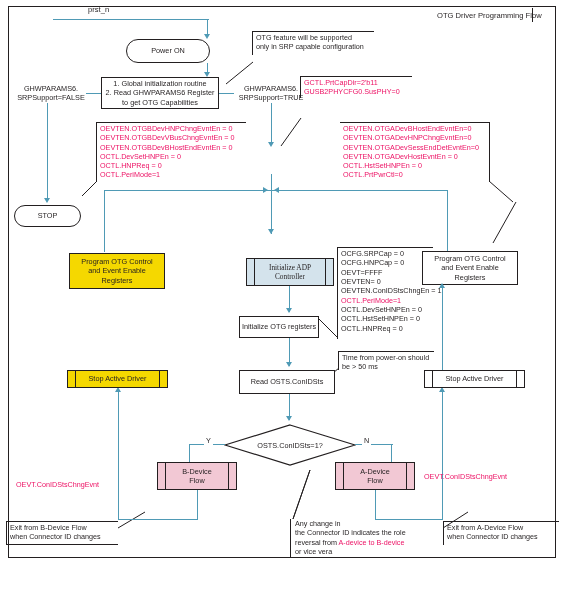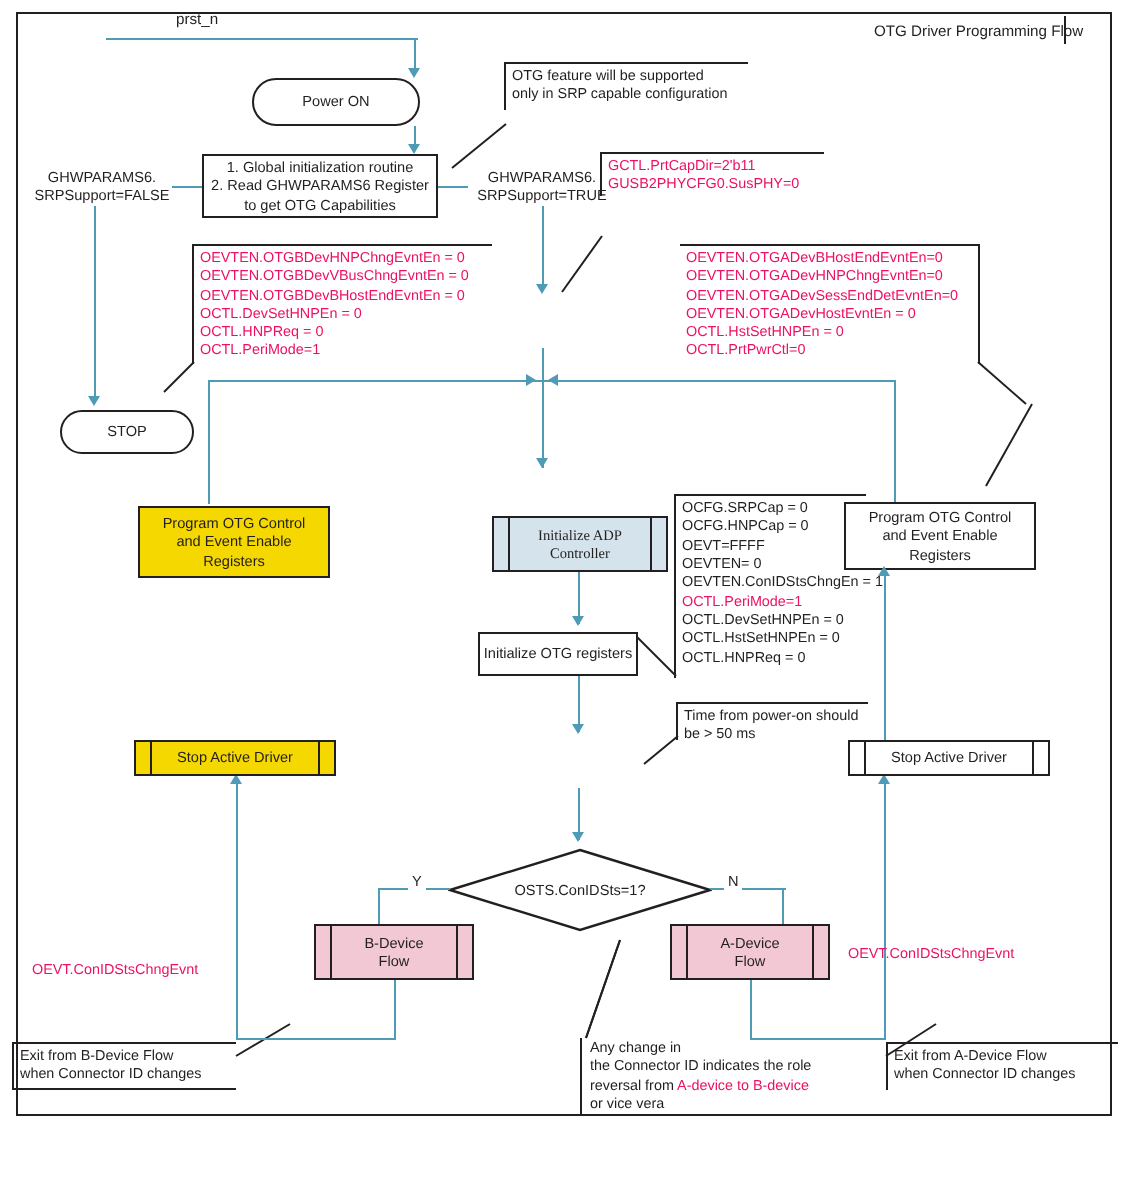--- a/index.html
+++ b/index.html
@@ -117,21 +117,21 @@
   <div class="ln lh" style="left:219px;top:93px;width:15px;"></div>
   <div class="lbl" style="left:232px;top:84px;width:78px;">GHWPARAMS6.
 SRPSupport=TRUE</div>
   <div class="ln lv" style="left:271px;top:103px;height:42px;"></div>
   <div class="ar ar-d" style="left:268.2px;top:142px;"></div>
 
   <div class="noteframe" style="left:300px;top:76px;width:112px;height:22px;border-right:none;border-bottom:none;"></div>
   <div class="note red" style="left:304px;top:78px;">GCTL.PrtCapDir=2'b11
 GUSB2PHYCFG0.SusPHY=0</div>
 
-  <div class="node term" style="left:30px;top:205px;width:67px;height:22px;">STOP</div>
+  <div class="node term" style="left:14px;top:205px;width:67px;height:22px;">STOP</div>
 
 
   <div class="noteframe" style="left:96px;top:122px;width:150px;height:60px;border-right:none;border-bottom:none;"></div>
   <div class="note red" style="left:100px;top:124px;">OEVTEN.OTGBDevHNPChngEvntEn = 0
 OEVTEN.OTGBDevVBusChngEvntEn = 0
 OEVTEN.OTGBDevBHostEndEvntEn = 0
 OCTL.DevSetHNPEn = 0
 OCTL.HNPReq = 0
 OCTL.PeriMode=1</div>
 
@@ -177,20 +177,21 @@
 OEVTEN= 0
 OEVTEN.ConIDStsChngEn = 1</div>
   <div class="note red" style="left:341px;top:295.5px;">OCTL.PeriMode=1</div>
   <div class="note" style="left:341px;top:305px;">OCTL.DevSetHNPEn = 0
 OCTL.HstSetHNPEn = 0
 OCTL.HNPReq = 0</div>
 
   <div class="ln lv" style="left:289px;top:338px;height:28px;"></div>
   <div class="ar ar-d" style="left:286.2px;top:362px;"></div>
 
+  <div class="node" style="left:239px;top:370px;width:96px;height:24px;">Read OSTS.ConIDSts</div>
 
   <div class="noteframe" style="left:338px;top:351px;width:96px;height:19px;border-right:none;border-bottom:none;"></div>
   <div class="note" style="left:342px;top:353px;">Time from power-on should
 be &gt; 50 ms</div>
 
   <div class="ln lv" style="left:289px;top:394px;height:26px;"></div>
   <div class="ar ar-d" style="left:286.2px;top:416px;"></div>
 
   <div class="diamond" style="left:224px;top:424px;width:132px;height:42px;">
     <svg class="dshape" viewBox="0 0 132 42" preserveAspectRatio="none">

